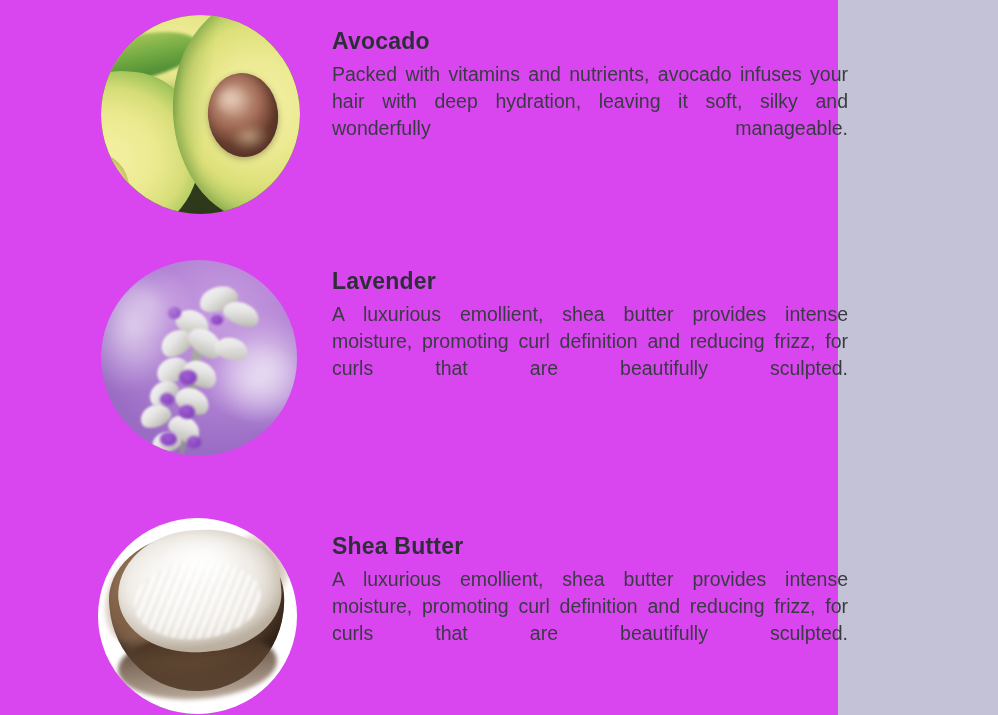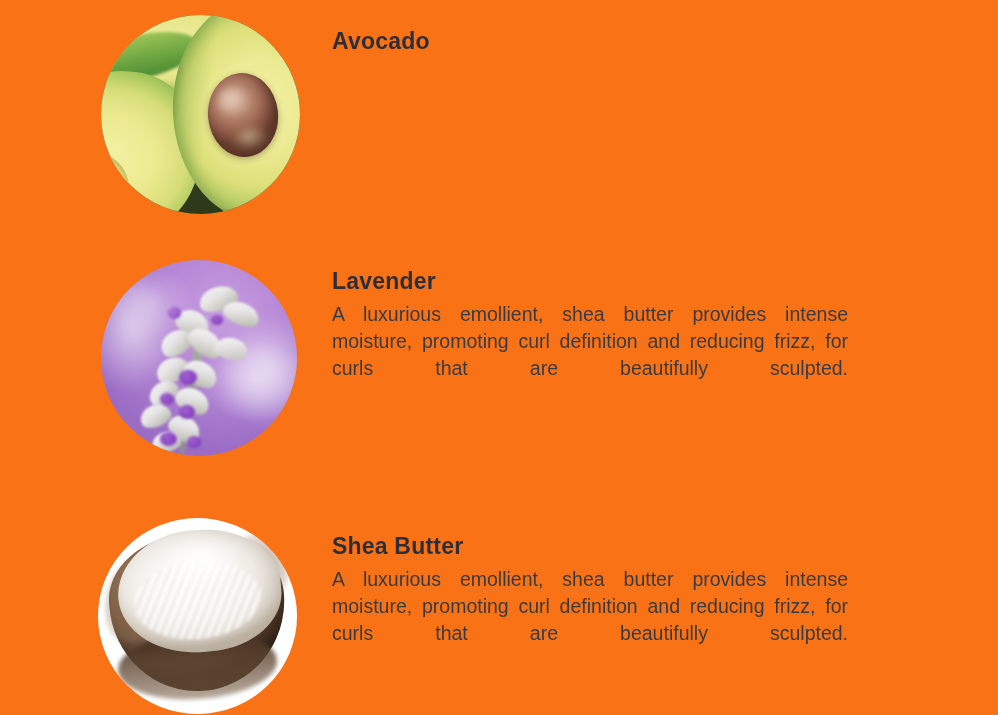--- a/index.html
+++ b/index.html
@@ -8,23 +8,23 @@
   }
   body {
     width: 998px;
     height: 715px;
     background: #c3c2d6;
     font-family: "Liberation Sans", sans-serif;
     overflow: hidden;
   }
   .page {
     position: relative;
-    width: 998px;
+    width: 838px;
     height: 715px;
-    background: #f97316;
+    background: #d946ef;
   }
   .ingredient-row {
     position: absolute;
     left: 0;
     width: 998px;
     display: flex;
     align-items: flex-start;
   }
   .media-col {
     position: relative;
@@ -357,20 +357,21 @@
           <div class="avo-right-edge"></div>
           <div class="avo-seed">
             <div class="avo-seed-hl"></div>
             <div class="avo-seed-b"></div>
           </div>
         </div>
       </div>
     </div>
     <div class="text-col">
       <h2 class="ing-title">Avocado</h2>
+      <p class="ing-desc">Packed with vitamins and nutrients, avocado infuses your hair with deep hydration, leaving it soft, silky and wonderfully manageable.</p>
     </div>
   </div>
 
   <div class="ingredient-row" id="row-lavender">
     <div class="media-col">
       <div class="thumb">
         <div class="lav-scene">
           <div class="lav-blur-l"></div>
           <div class="lav-blur-r"></div>
           <div class="stem"></div>

